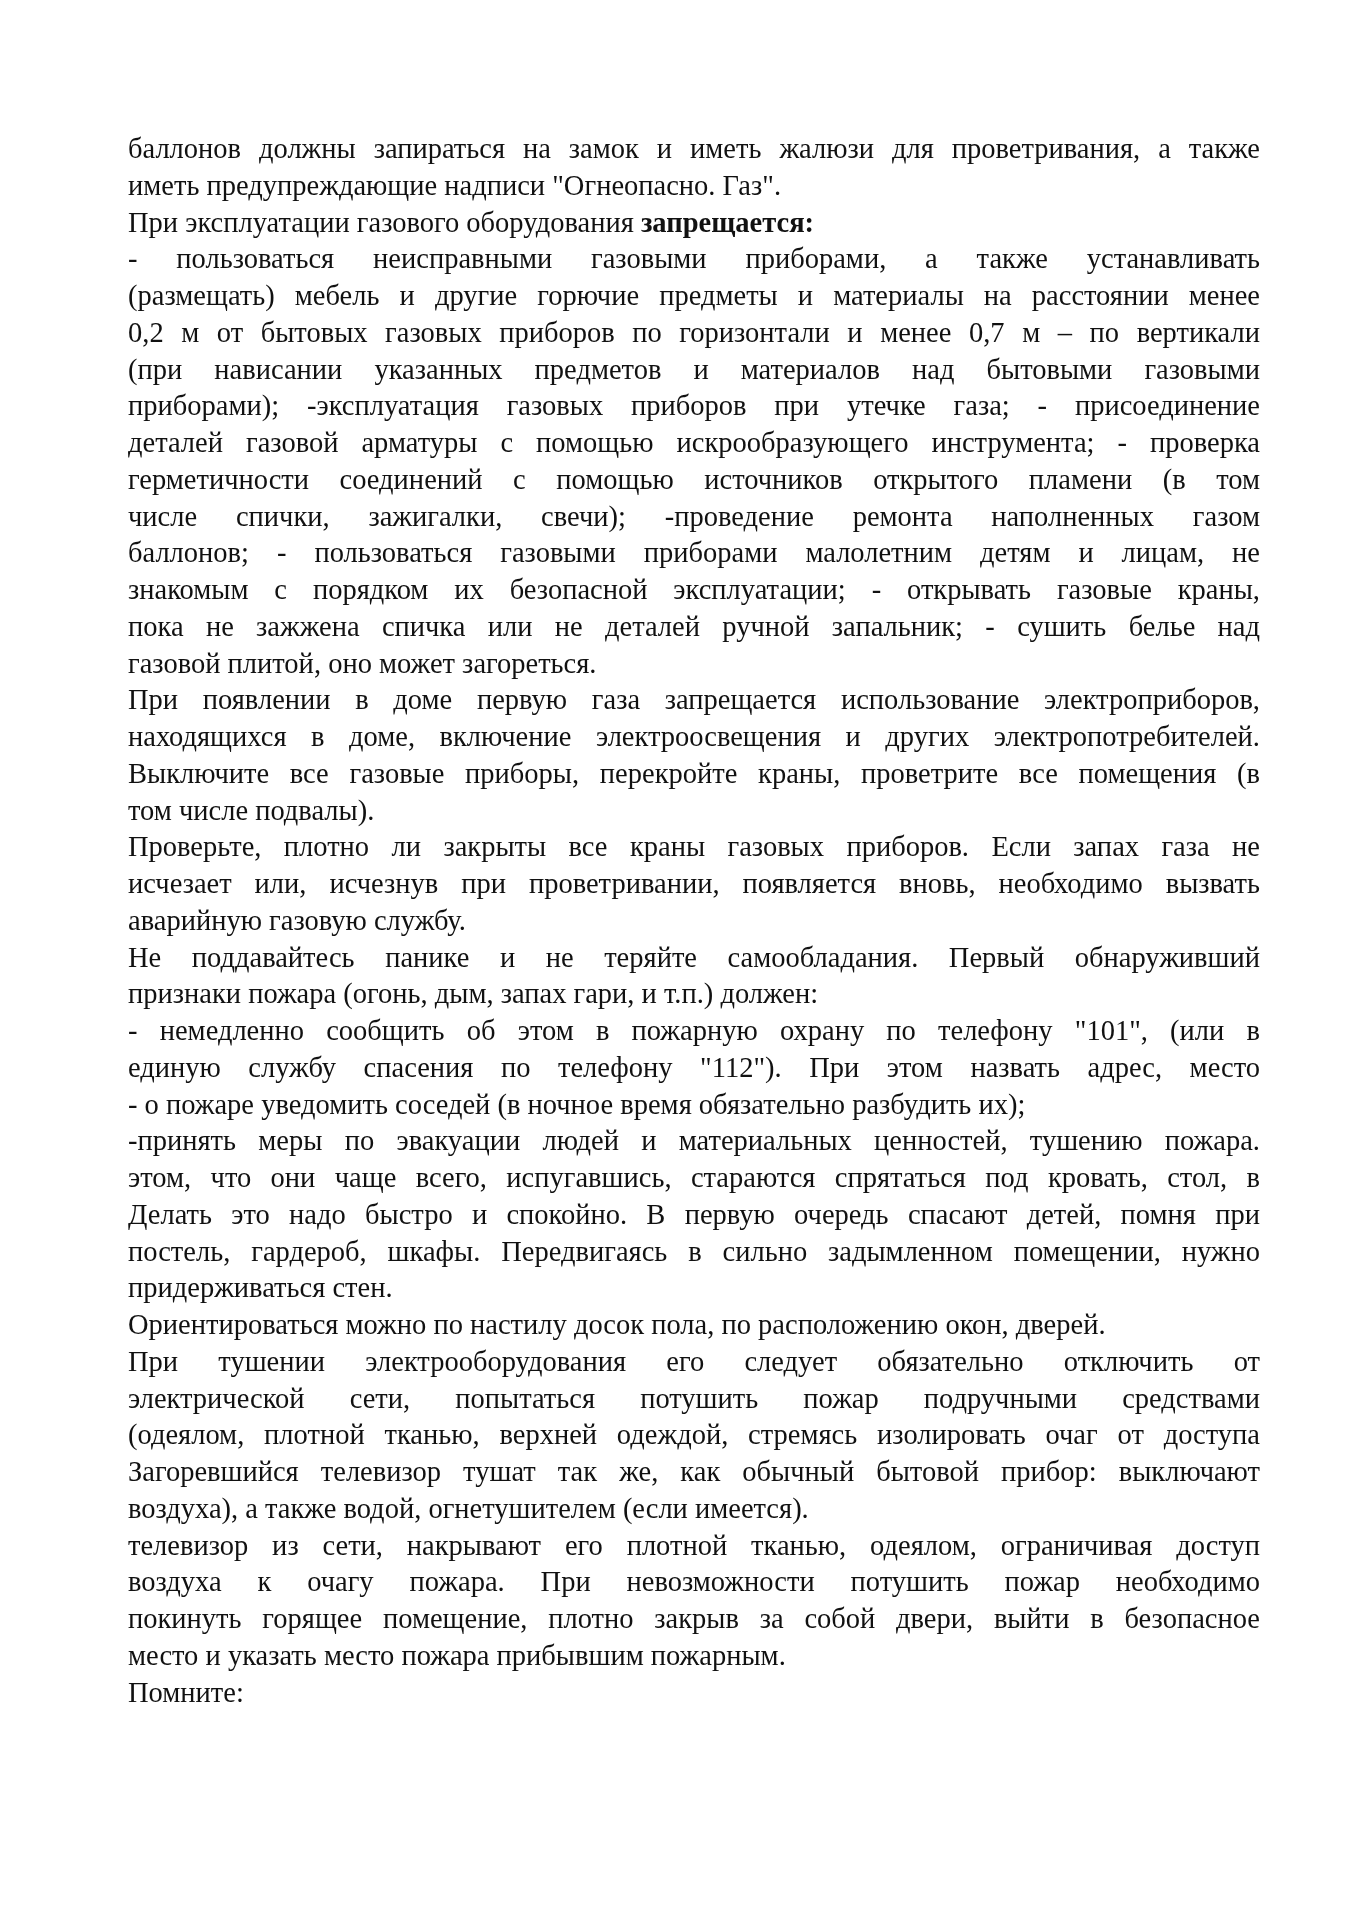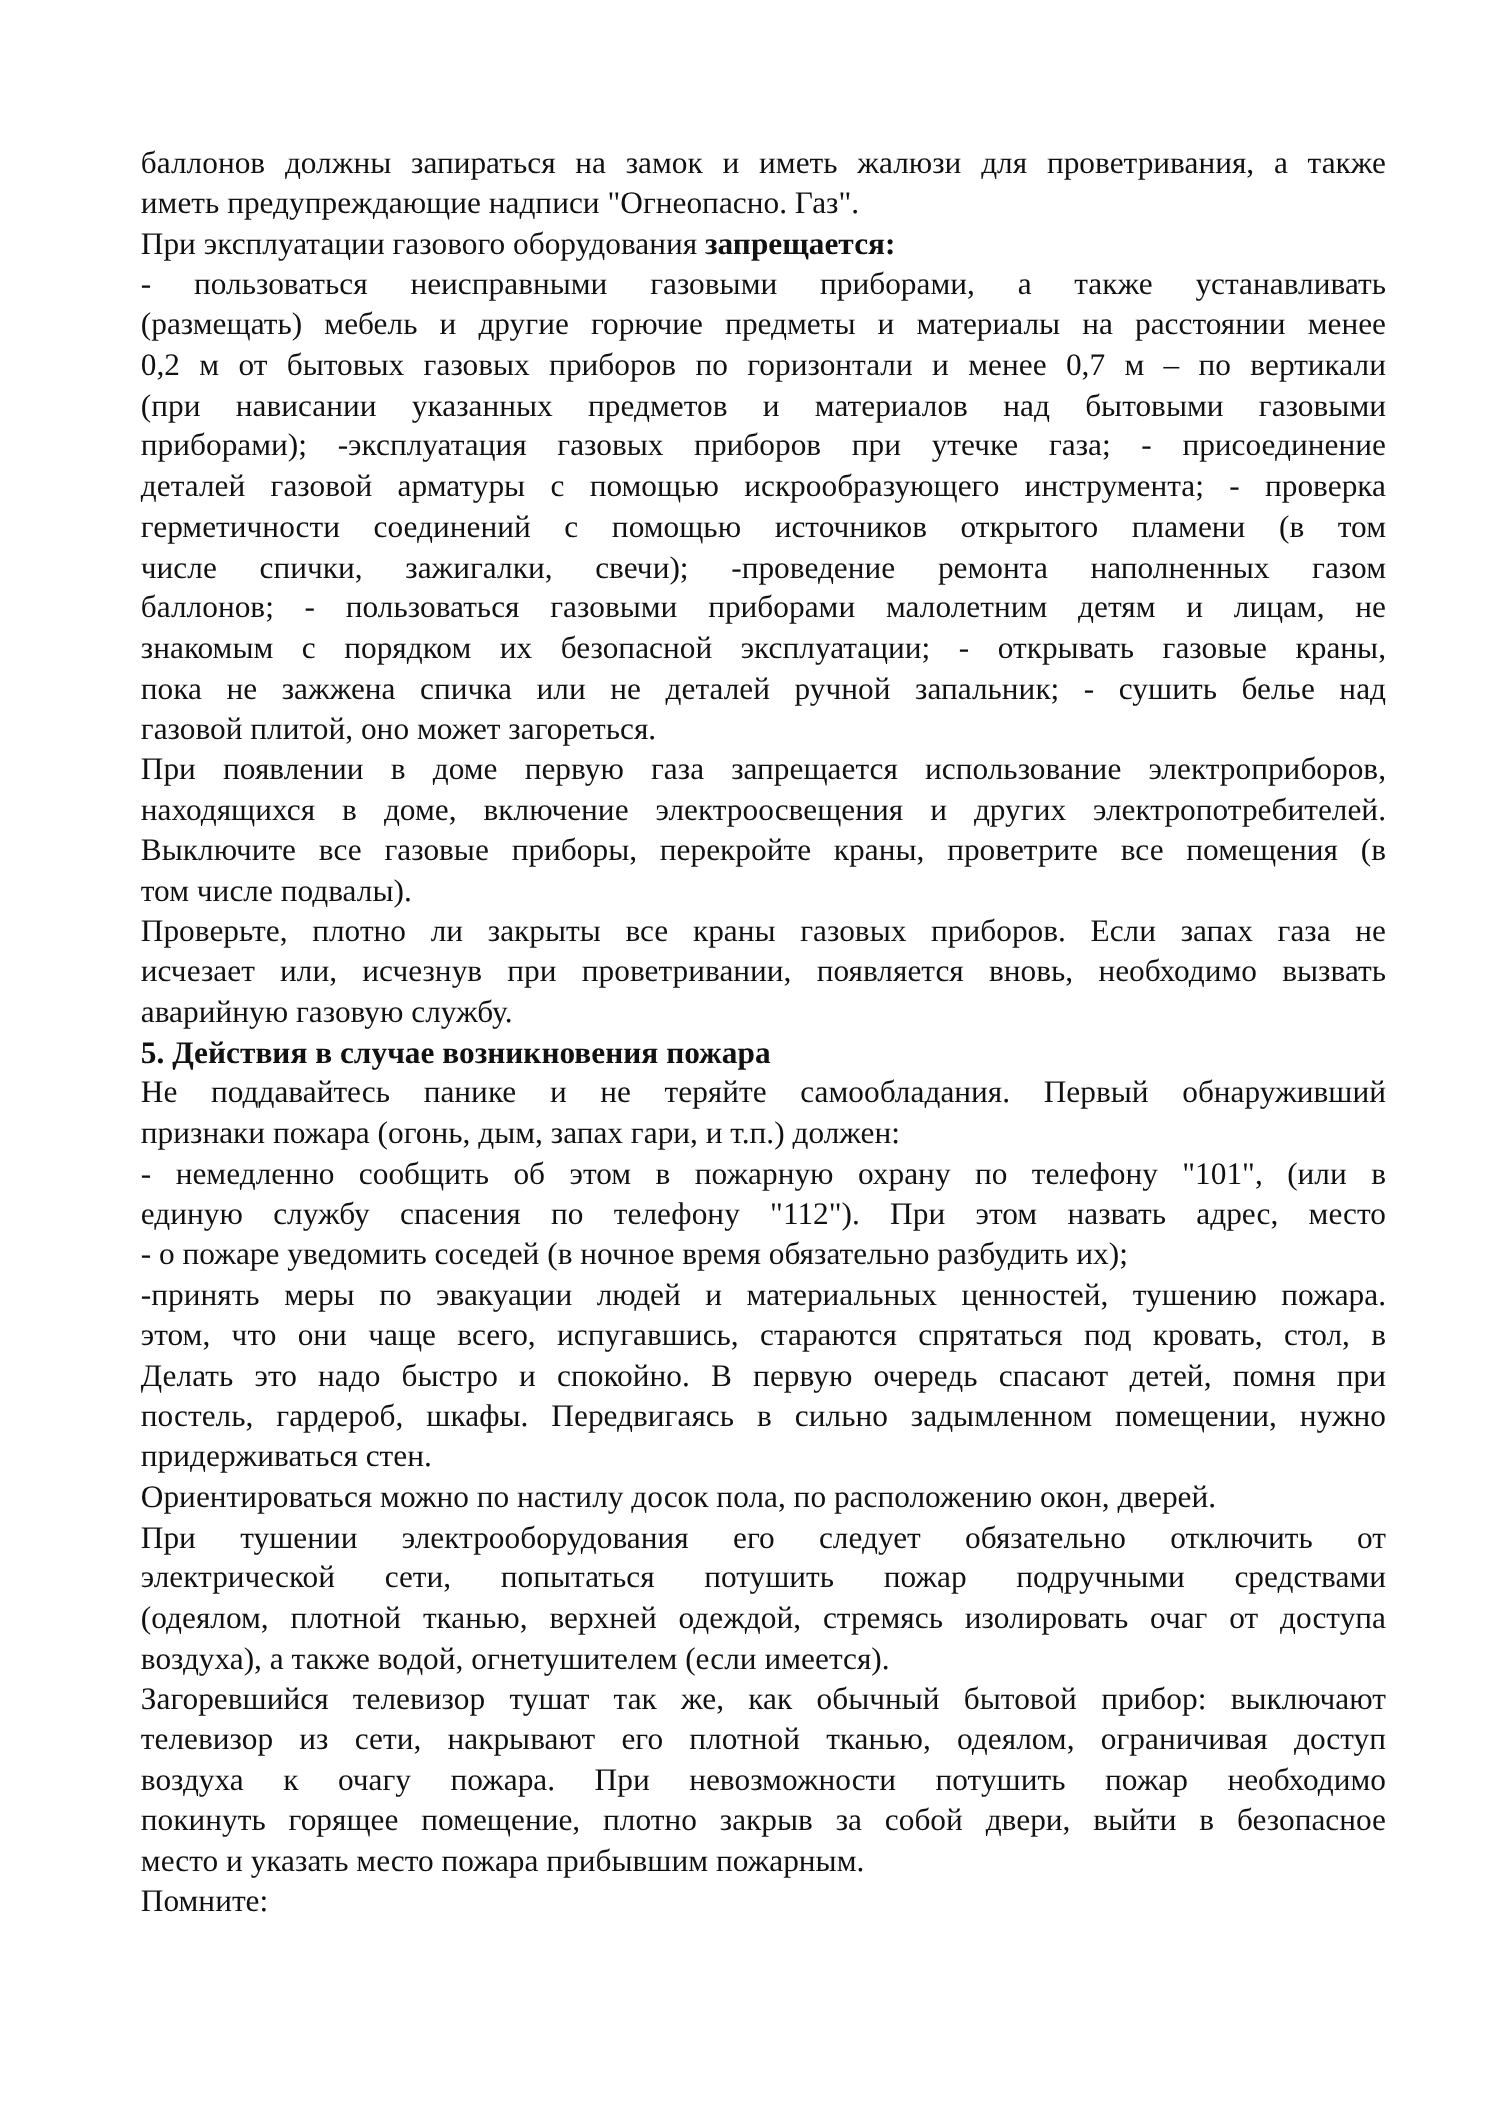--- a/index.html
+++ b/index.html
@@ -44,35 +44,34 @@
     <div class="line" style="white-space: nowrap;"><span>знакомым с порядком их безопасной эксплуатации; - открывать газовые краны,</span></div>
     <div class="line" style="white-space: nowrap;"><span>пока не зажжена спичка или не деталей ручной запальник; - сушить белье над</span></div>
     <div class="line last" style="white-space: nowrap;"><span>газовой плитой, оно может загореться.</span></div>
     <div class="line" style="white-space: nowrap;"><span>При появлении в доме первую газа запрещается использование электроприборов,</span></div>
     <div class="line" style="white-space: nowrap;"><span>находящихся в доме, включение электроосвещения и других электропотребителей.</span></div>
     <div class="line" style="white-space: nowrap;"><span>Выключите все газовые приборы, перекройте краны, проветрите все помещения (в</span></div>
     <div class="line last" style="white-space: nowrap;"><span>том числе подвалы).</span></div>
     <div class="line" style="white-space: nowrap;"><span>Проверьте, плотно ли закрыты все краны газовых приборов. Если запах газа не</span></div>
     <div class="line" style="white-space: nowrap;"><span>исчезает или, исчезнув при проветривании, появляется вновь, необходимо вызвать</span></div>
     <div class="line last" style="white-space: nowrap;"><span>аварийную газовую службу.</span></div>
-    <div class="line last" style="white-space: nowrap;"><span class="b">5. Действия в случае возникновения пожара</span></div>
     <div class="line" style="white-space: nowrap;"><span>Не поддавайтесь панике и не теряйте самообладания. Первый обнаруживший</span></div>
     <div class="line last" style="white-space: nowrap;"><span>признаки пожара (огонь, дым, запах гари, и т.п.) должен:</span></div>
     <div class="line" style="white-space: nowrap;"><span>- немедленно сообщить об этом в пожарную охрану по телефону "101", (или в</span></div>
     <div class="line" style="white-space: nowrap;"><span>единую службу спасения по телефону "112"). При этом назвать адрес, место</span></div>
     <div class="line last" style="white-space: nowrap;"><span>- о пожаре уведомить соседей (в ночное время обязательно разбудить их);</span></div>
     <div class="line" style="white-space: nowrap;"><span>-принять меры по эвакуации людей и материальных ценностей, тушению пожара.</span></div>
     <div class="line" style="white-space: nowrap;"><span>этом, что они чаще всего, испугавшись, стараются спрятаться под кровать, стол, в</span></div>
     <div class="line" style="white-space: nowrap;"><span>Делать это надо быстро и спокойно. В первую очередь спасают детей, помня при</span></div>
     <div class="line" style="white-space: nowrap;"><span>постель, гардероб, шкафы. Передвигаясь в сильно задымленном помещении, нужно</span></div>
     <div class="line last" style="white-space: nowrap;"><span>придерживаться стен.</span></div>
     <div class="line last" style="white-space: nowrap;"><span>Ориентироваться можно по настилу досок пола, по расположению окон, дверей.</span></div>
     <div class="line" style="white-space: nowrap;"><span>При тушении электрооборудования его следует обязательно отключить от</span></div>
     <div class="line" style="white-space: nowrap;"><span>электрической сети, попытаться потушить пожар подручными средствами</span></div>
     <div class="line" style="white-space: nowrap;"><span>(одеялом, плотной тканью, верхней одеждой, стремясь изолировать очаг от доступа</span></div>
+    <div class="line" style="white-space: nowrap;"><span>Загоревшийся телевизор тушат так же, как обычный бытовой прибор: выключают</span></div>
     <div class="line last" style="white-space: nowrap;"><span>воздуха), а также водой, огнетушителем (если имеется).</span></div>
-    <div class="line" style="white-space: nowrap;"><span>Загоревшийся телевизор тушат так же, как обычный бытовой прибор: выключают</span></div>
     <div class="line" style="white-space: nowrap;"><span>телевизор из сети, накрывают его плотной тканью, одеялом, ограничивая доступ</span></div>
     <div class="line" style="white-space: nowrap;"><span>воздуха к очагу пожара. При невозможности потушить пожар необходимо</span></div>
     <div class="line" style="white-space: nowrap;"><span>покинуть горящее помещение, плотно закрыв за собой двери, выйти в безопасное</span></div>
     <div class="line last" style="white-space: nowrap;"><span>место и указать место пожара прибывшим пожарным.</span></div>
     <div class="line last" style="white-space: nowrap;"><span>Помните:</span></div>
   </div>
 
 </body></html>

